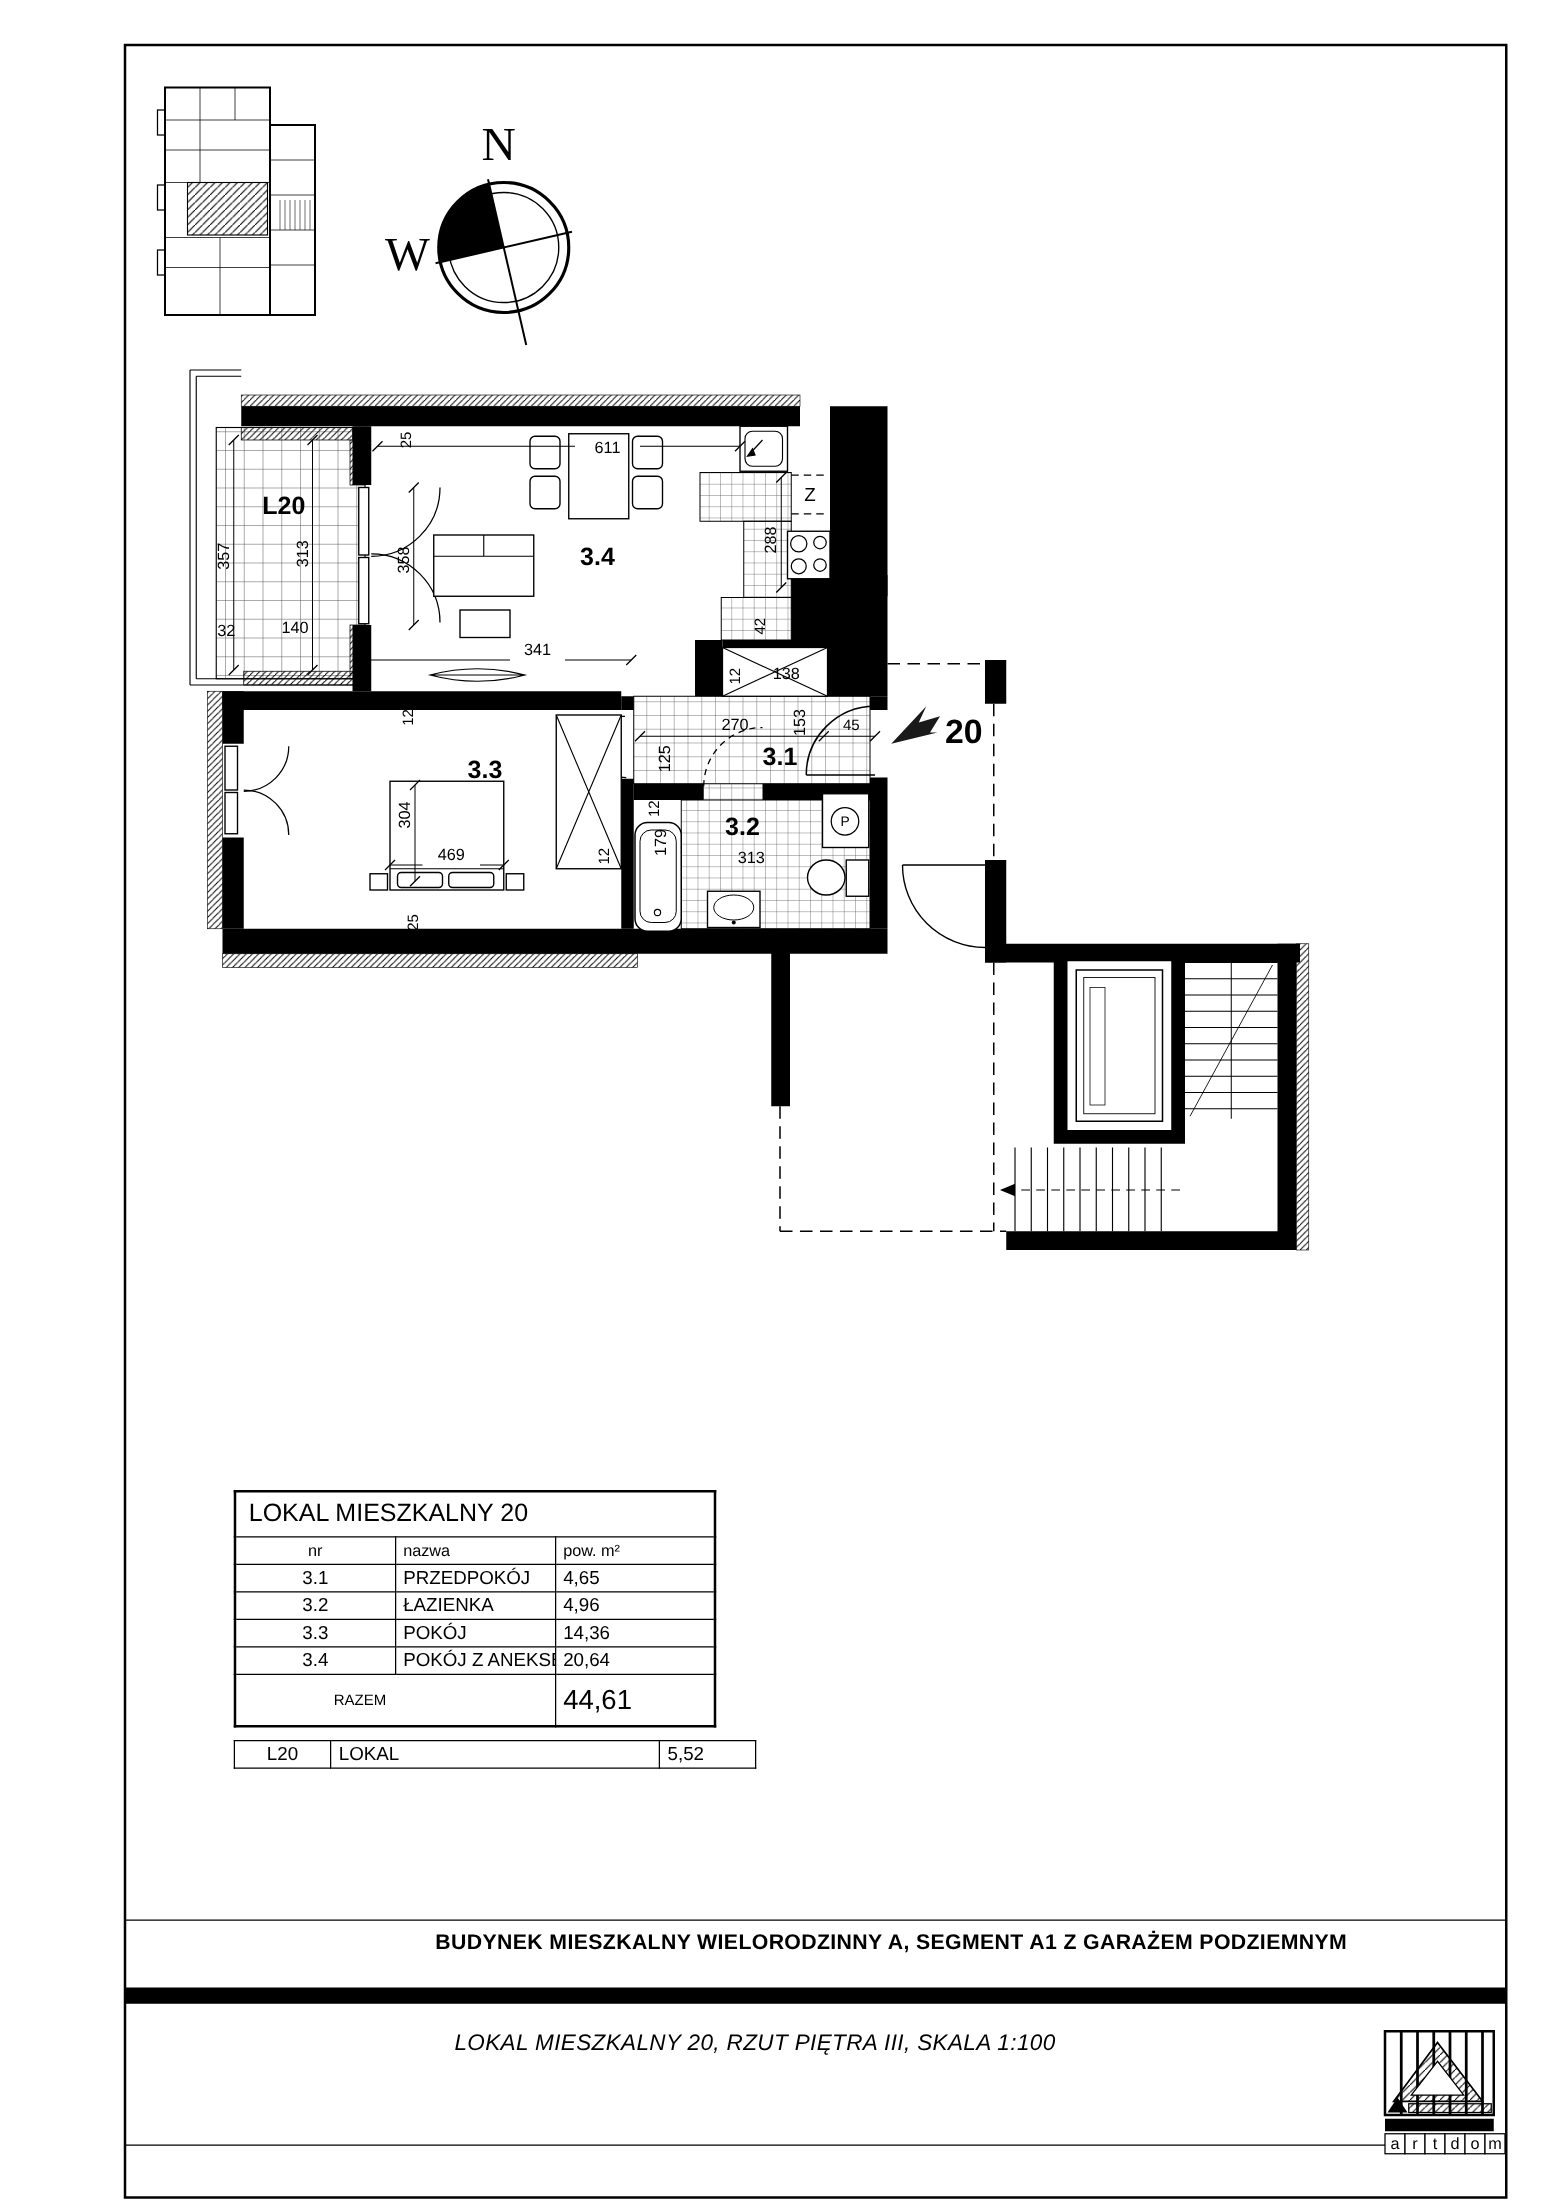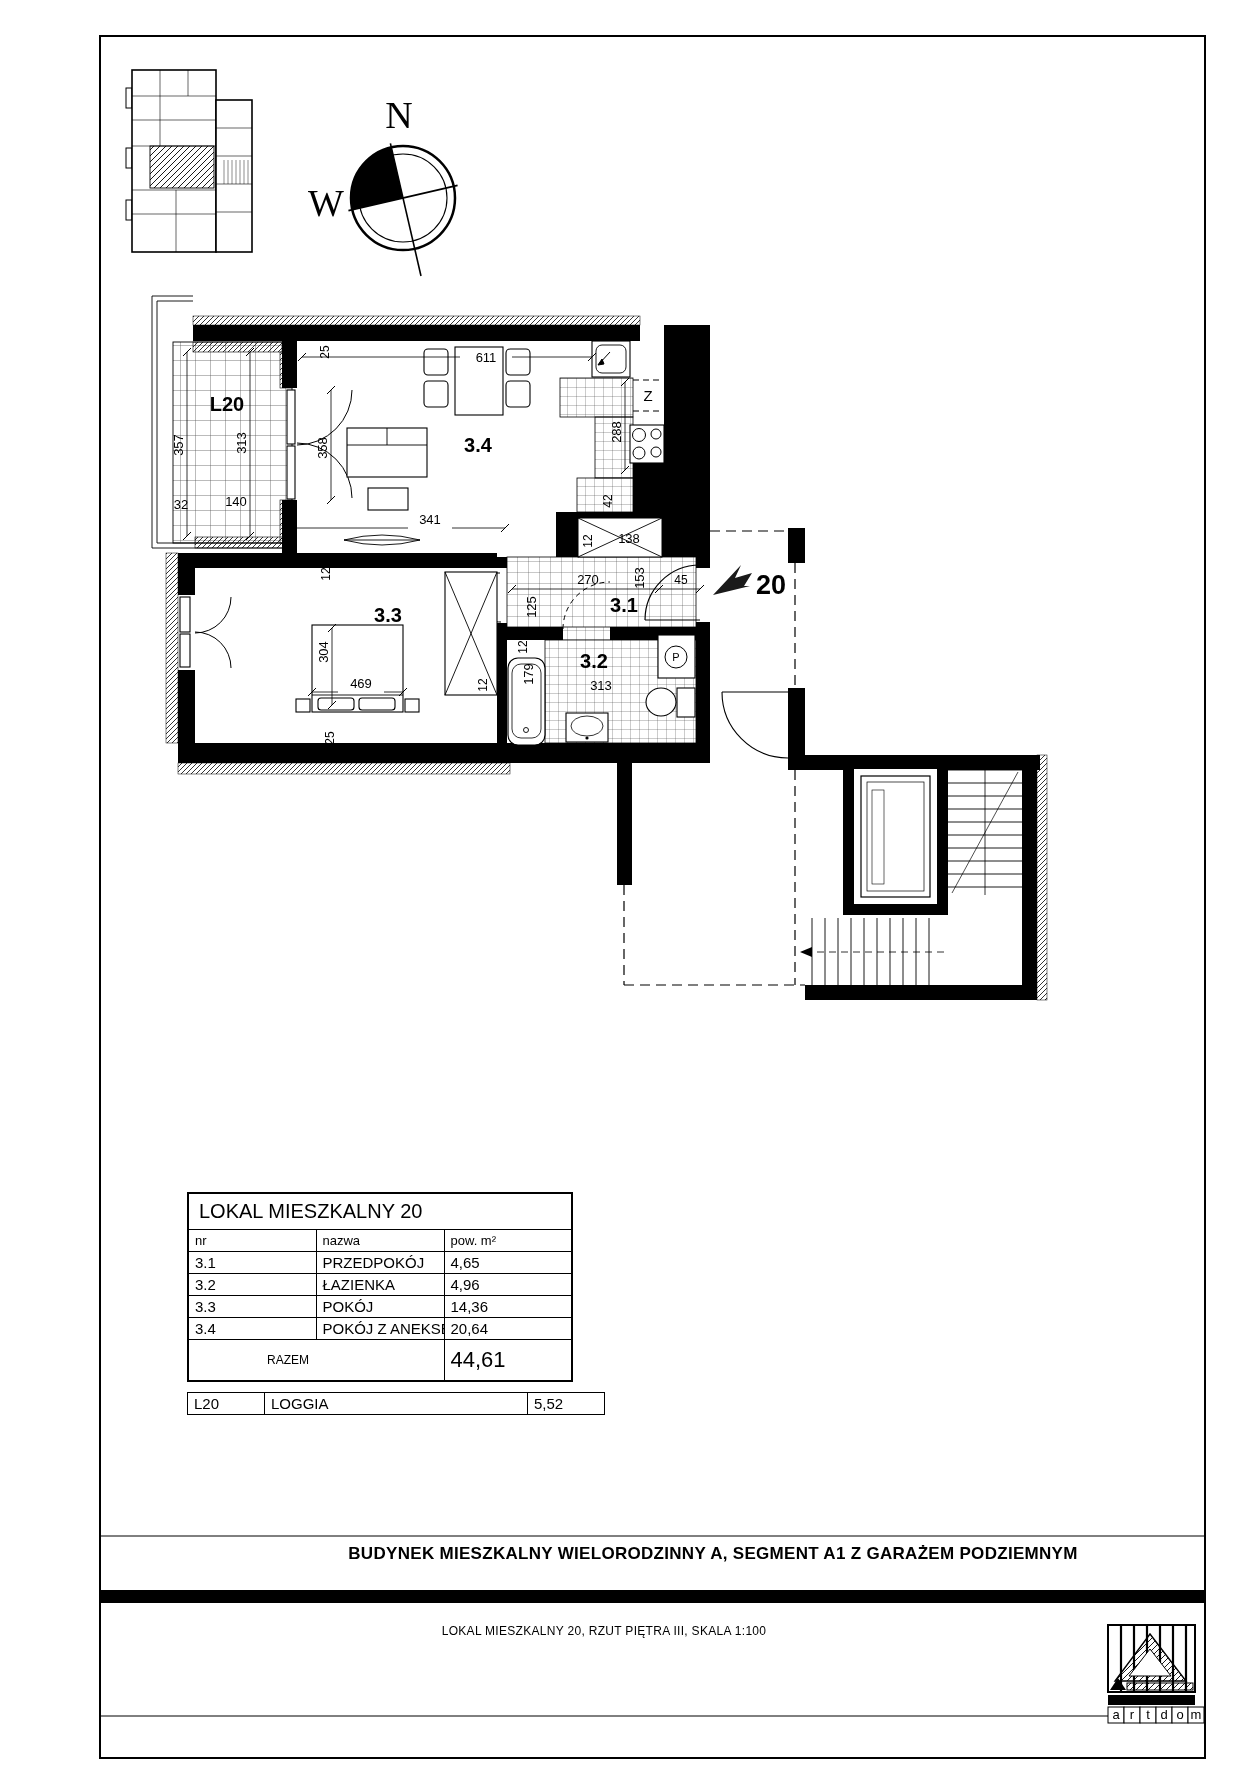--- a/index.html
+++ b/index.html
@@ -9,25 +9,25 @@
   svg text{font-family:"Liberation Sans",sans-serif;fill:#000;}
   text.serif{font-family:"Liberation Serif",serif;font-size:38px;}
   text.dim{font-size:13px;}
   text.dims{font-size:12px;}
   text.room{font-size:20px;font-weight:bold;}
   text.marker{font-size:27px;font-weight:bold;}
   text.fixt{font-size:15px;}
   text.plabel{font-size:11px;}
   text.logoletter{font-size:13px;}
   .titleblock{left:100px;width:1226px;text-align:center;font-weight:bold;font-size:17px;line-height:24px;letter-spacing:.3px;}
-  .drawtitle{left:100px;width:1008px;text-align:center;font-size:12px;letter-spacing:.3px;}
+  .drawtitle{left:100px;width:1008px;text-align:center;font-size:18px;letter-spacing:.3px;font-style:italic;}
   .tablewrap{left:187px;top:1192px;}
   table.areas{border-collapse:collapse;table-layout:fixed;width:386px;border:2px solid #000;padding-left:19px;}
   table.areas td{border:1px solid #000;font-size:15px;padding:1px 6px;overflow:hidden;white-space:nowrap;}
-  td.c-nr{width:64px;}
+  td.c-nr{width:64px;text-align:center;}
   td.c-nazwa{width:250px;text-align:left;padding-left:10px;}
   td.c-pow{width:64px;padding-right:6px;}
   tr.t-title td{font-size:20px;height:33px;padding-left:10px;}
   tr.t-head td{font-size:13px;height:19px;}
   tr.t-row td{height:19px;}
   tr.t-total td{height:38px;}
   tr.t-total td.tlabel{padding-left:78px;font-size:12px;}
   tr.t-total td.tvalue{font-size:22px;}
   table.loggia{margin-top:10px;border:1.5px solid #000;}
 </style>
@@ -336,21 +336,21 @@
     <tr class="t-total">
       <td class="tlabel" colspan="2">RAZEM</td>
       <td class="c-pow tvalue">44,61</td>
     </tr>
   </tbody>
     </table>
   <table class="areas loggia">
     <tbody>
         <tr class="t-row">
       <td class="c-nr">L20</td>
-      <td class="c-nazwa">LOGGIA</td>
+      <td class="c-nazwa">LOKAL</td>
       <td class="c-pow">5,52</td>
     </tr>
   </tbody>
     </table>
 </div>
 
 <div class="abs titleblock" style="top:1542px;">
   <div>BUDYNEK MIESZKALNY WIELORODZINNY A, SEGMENT A1 Z GARAŻEM PODZIEMNYM</div>
 </div>
 <div class="abs drawtitle" style="top:1624px;">LOKAL MIESZKALNY 20, RZUT PIĘTRA III, SKALA 1:100</div>

